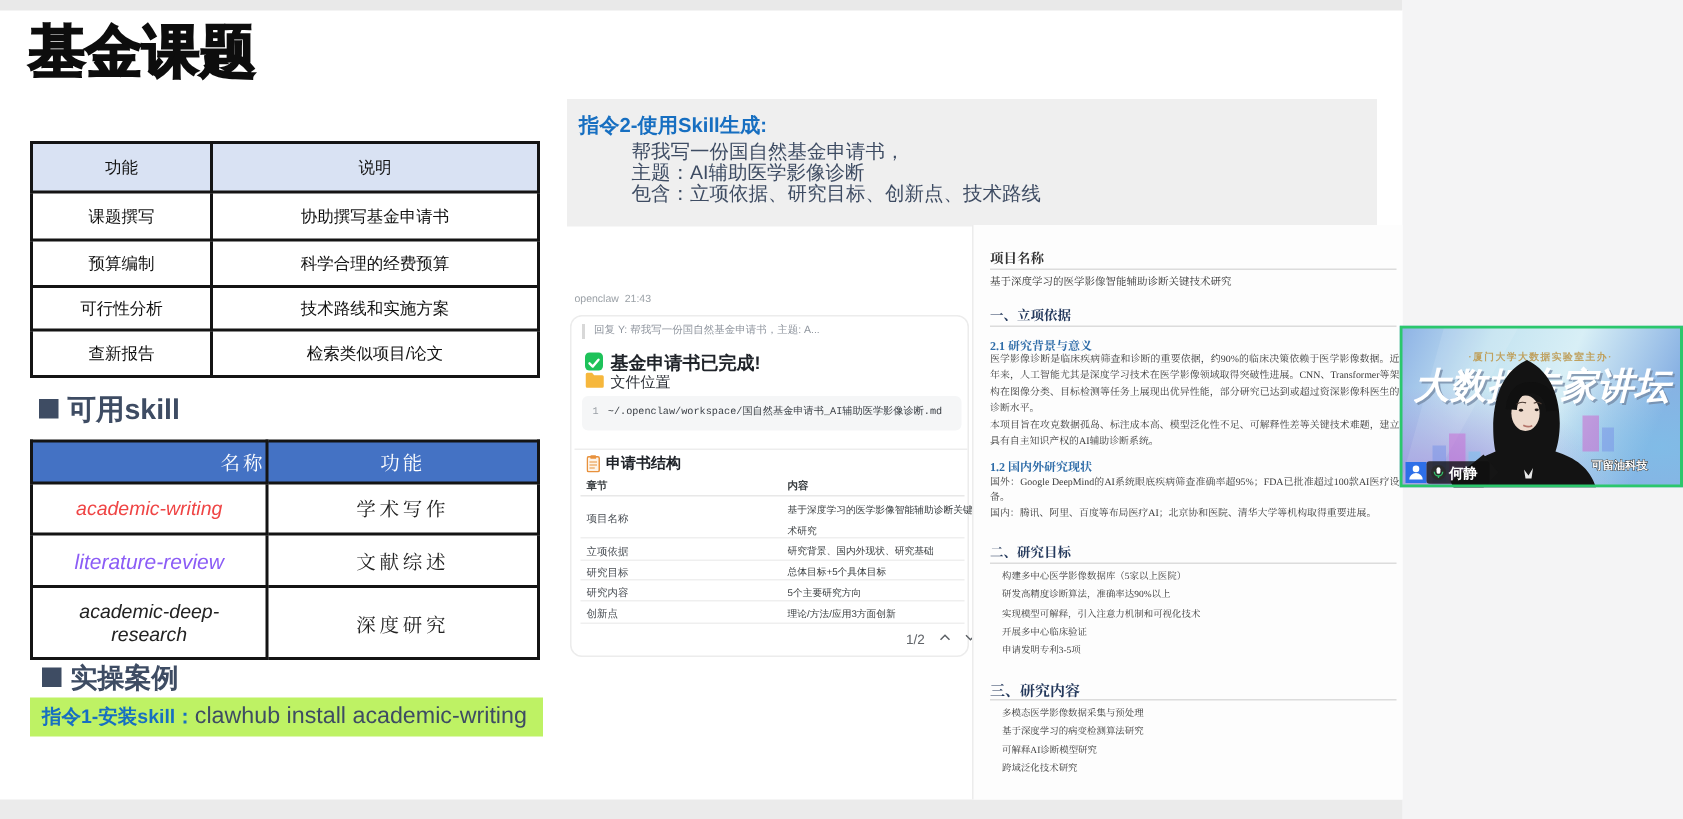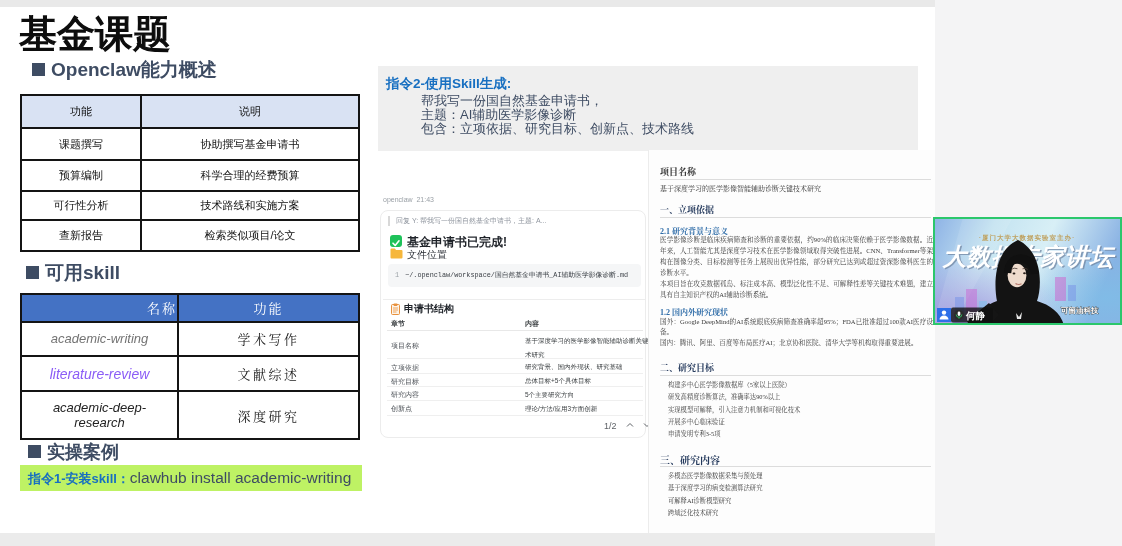--- a/index.html
+++ b/index.html
@@ -13,24 +13,22 @@
   .bullet { display:inline-block; width:13px; height:13px; background:#3e4c63; margin-right:6px; }
 </style>
 </head>
 <body>
 <div class="abs" style="left:0;top:0;width:1122px;height:546px;background:#fff;">
 
   <div class="abs" style="left:0;top:0;width:935px;height:7px;background:#e9e9e9;"></div>
   <div class="abs" style="left:935px;top:0;width:187px;height:546px;background:#f4f4f5;"></div>
   <div class="abs" style="left:0;top:533px;width:935px;height:13px;background:#ebebeb;"></div>
 
-  <div class="abs" style="left:19px;top:9px;font-size:38px;font-weight:400;color:#0d0d0d;-webkit-text-stroke:1.4px #0d0d0d;">基金课题</div>
-
-  <div class="abs slate" style="left:32px;top:57px;font-size:19px;font-weight:700;">
-    <span class="bullet"></span>Openclaw能力概述</div>
+  <div class="abs" style="left:19px;top:9px;font-size:38px;font-weight:700;color:#0d0d0d;-webkit-text-stroke:1.4px #0d0d0d;">基金课题</div>
+
 
   <table class="abs" style="left:20px;top:94px;width:340px;height:158px;border-collapse:collapse;font-size:11px;color:#111;text-align:center;">
     <tbody>
         <tr style="background:#d9e2f3;height:33px;">
       <td style="border:2px solid #141414;width:120px;">功能</td>
       <td style="border:2px solid #141414;">说明</td>
     </tr>
     <tr style="height:31px;padding-left:46px;">
           <td style="border:2px solid #141414;">课题撰写</td>
           <td style="border:2px solid #141414;">协助撰写基金申请书</td>
@@ -53,21 +51,21 @@
   <div class="abs slate" style="left:26px;top:260px;font-size:19px;font-weight:700;">
     <span class="bullet"></span>可用skill</div>
 
   <table class="abs" style="left:20px;top:293px;width:340px;height:147px;border-collapse:collapse;text-align:center;">
     <tbody>
         <tr style="background:#4472c4;height:26px;">
       <td class="serif" style="border:2px solid #141414;width:157px;color:#fff;font-size:13px;letter-spacing:2px;text-align:right;">名称</td>
       <td class="serif" style="border:2px solid #141414;color:#fff;font-size:13px;letter-spacing:2px;">功能</td>
     </tr>
     <tr style="height:33px;">
-      <td style="border:2px solid #141414;font-style:italic;font-size:13px;color:#737373;">academic-writing</td>
+      <td style="border:2px solid #141414;font-style:italic;font-size:13px;color:#ef4444;">academic-writing</td>
       <td class="serif" style="border:2px solid #141414;font-size:13px;color:#222;letter-spacing:2.5px;">学术写作</td>
         </tr>
     <tr style="height:33px;">
       <td style="border:2px solid #141414;font-style:italic;font-size:14px;color:#8b5cf6;">literature-review</td>
       <td class="serif" style="border:2px solid #141414;font-size:13px;color:#222;letter-spacing:2.5px;">文献综述</td>
         </tr>
     <tr style="height:45px;">
       <td style="border:2px solid #141414;font-style:italic;font-size:13px;color:#222;">academic-deep-<br>research</td>
       <td class="serif" style="border:2px solid #141414;font-size:13px;color:#222;letter-spacing:2.5px;">深度研究</td>
         </tr>

